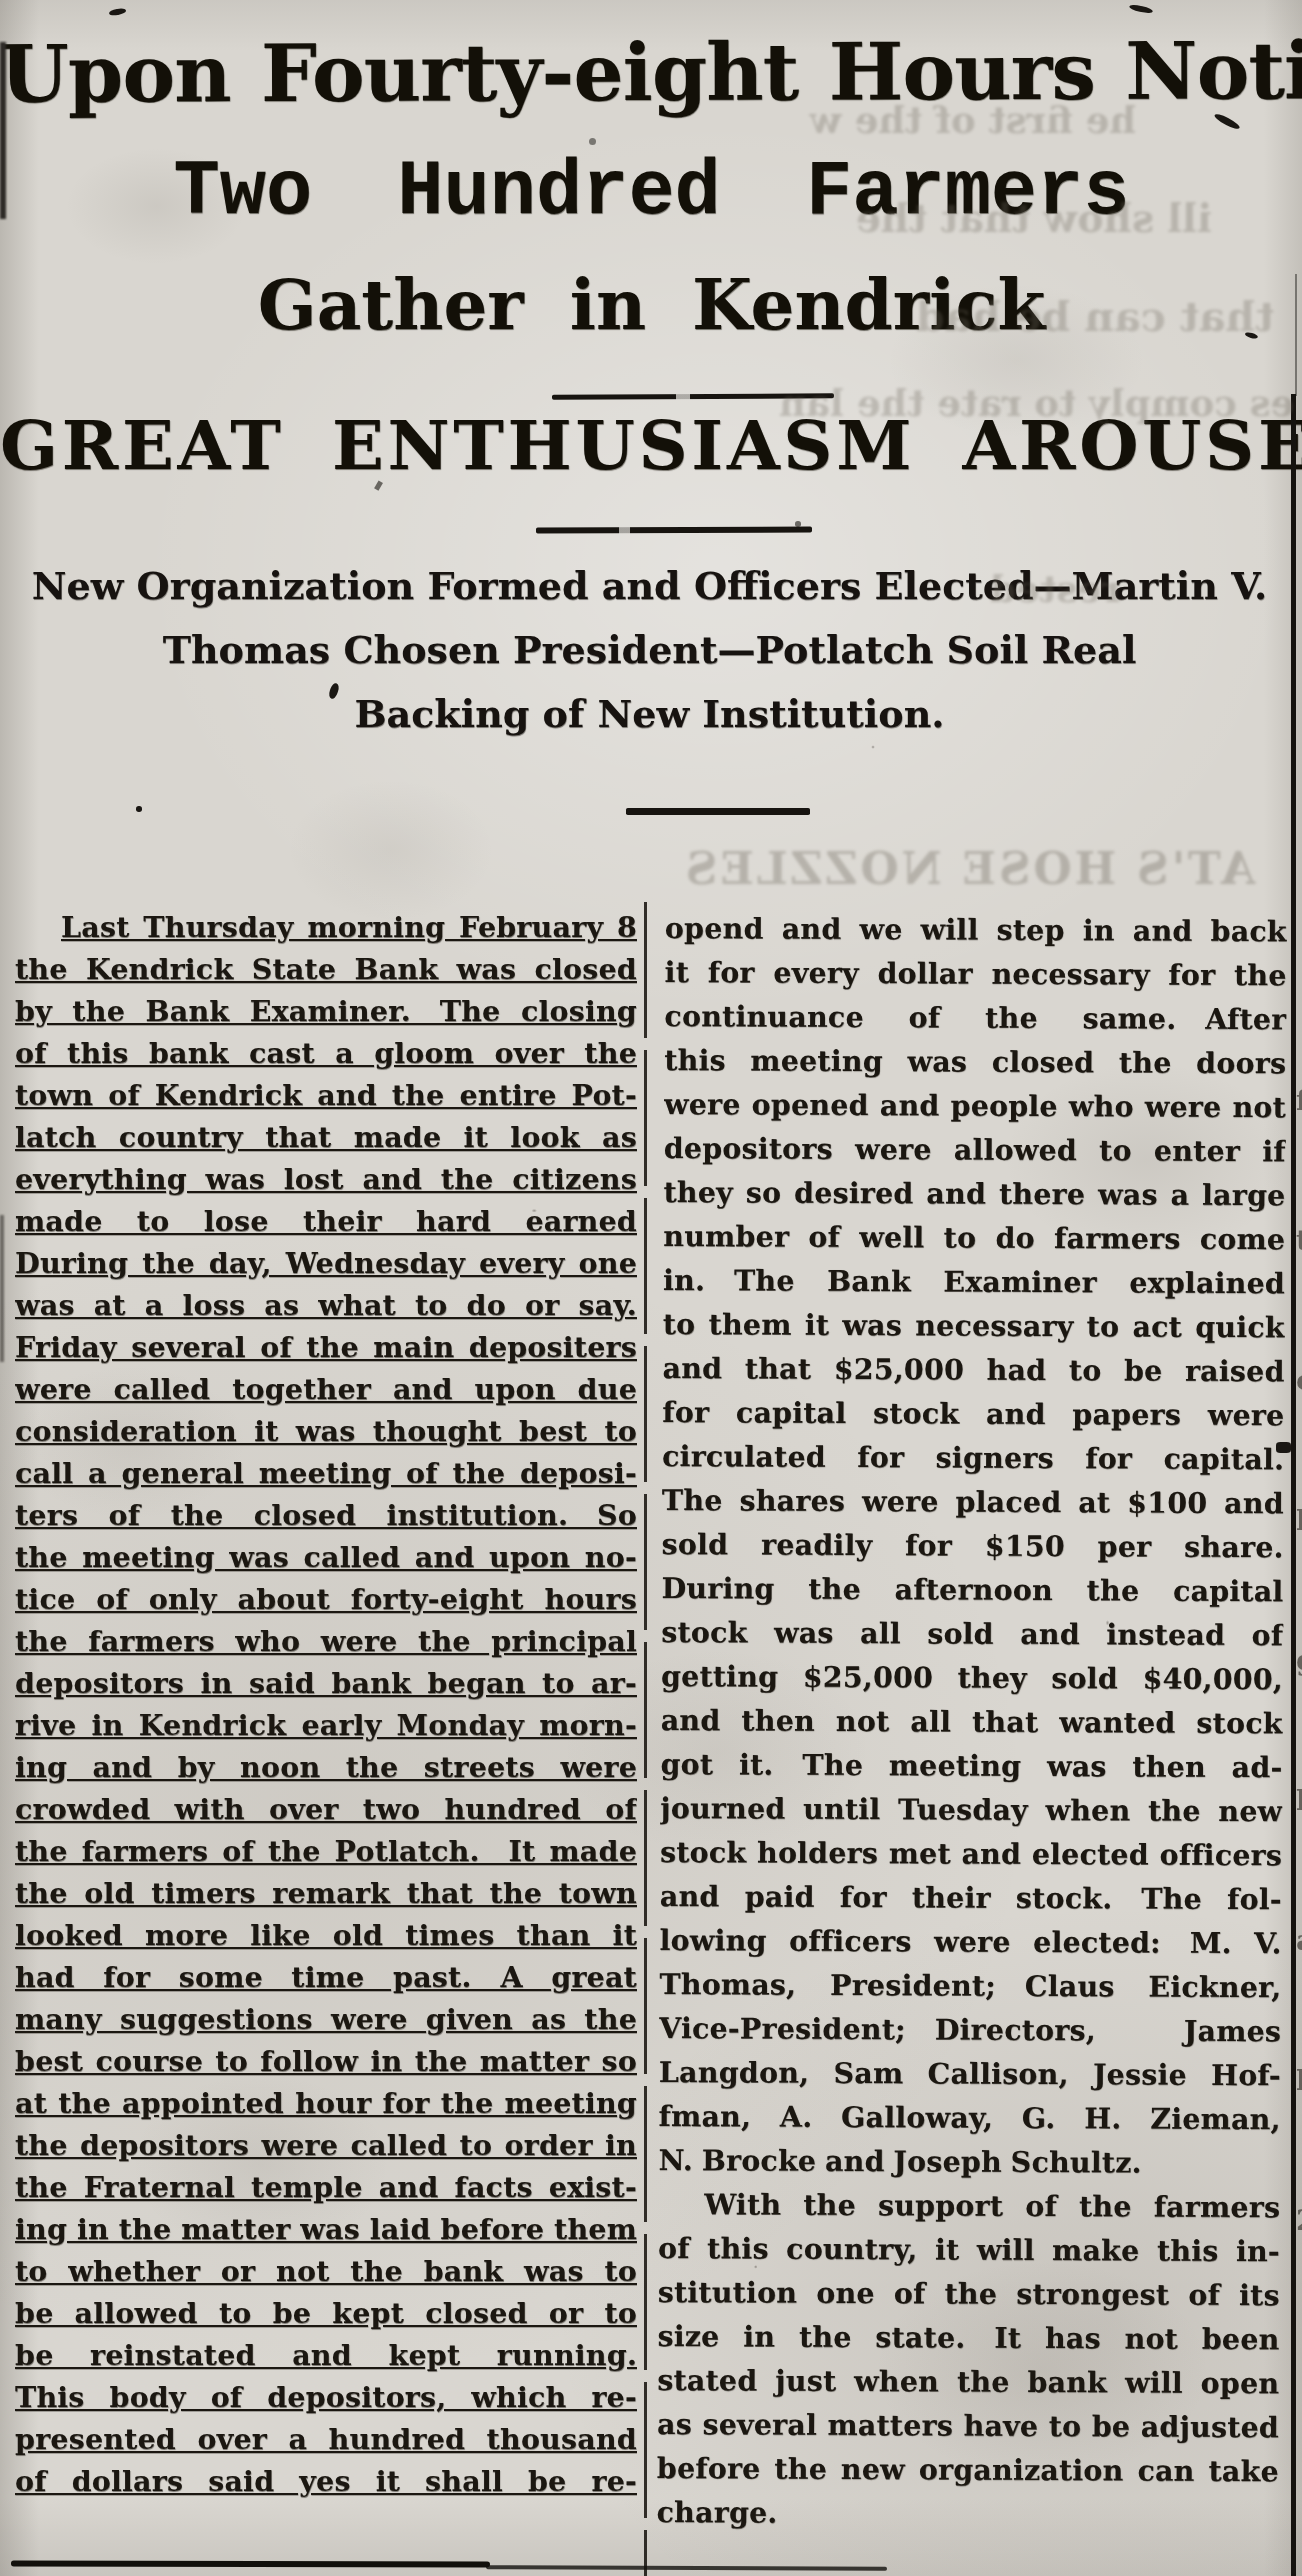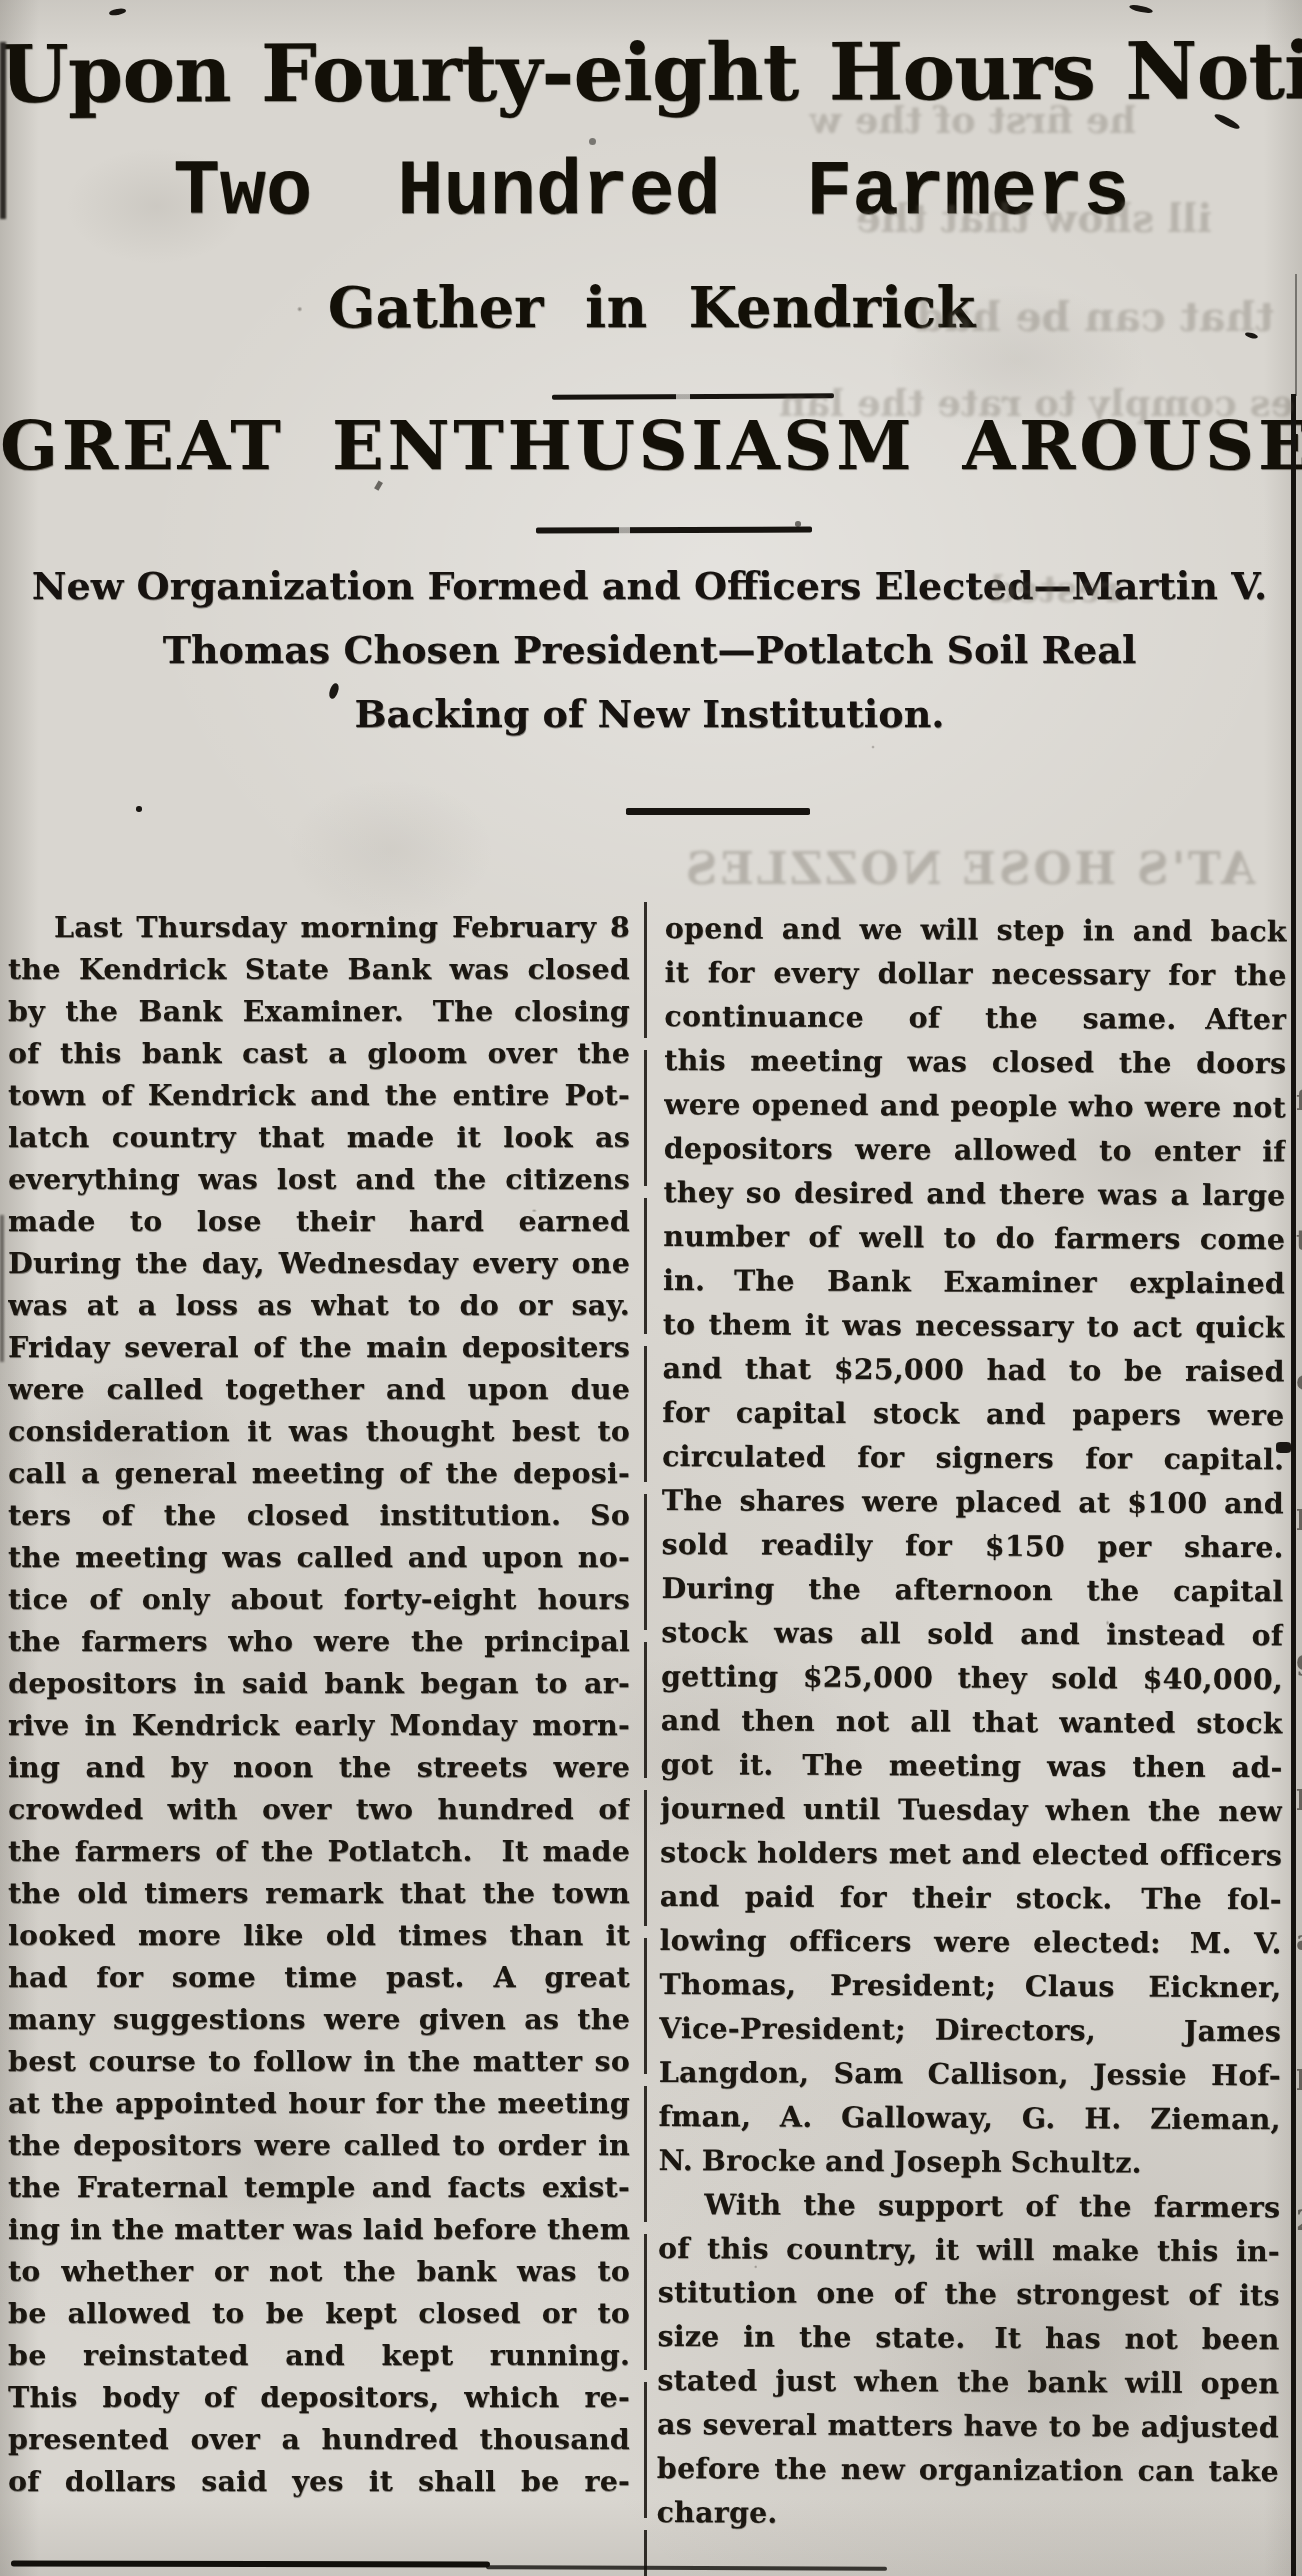--- a/index.html
+++ b/index.html
@@ -35,36 +35,36 @@
       radial-gradient(1.8px 1.8px at 67% 29%, rgba(50,45,38,.45), transparent),
       radial-gradient(2.8px 1.8px at 41% 47%, rgba(50,45,38,.4), transparent),
       radial-gradient(1.8px 2.8px at 85% 63%, rgba(50,45,38,.4), transparent),
       radial-gradient(2.8px 2.8px at 15% 72%, rgba(50,45,38,.4), transparent),
       radial-gradient(1.8px 1.8px at 58% 88%, rgba(50,45,38,.45), transparent);
   }
   .h-line{position:absolute;left:0;right:0;margin:0;text-align:center;font-weight:bold;color:#131008;
           text-shadow:0.5px 0.7px 0.9px rgba(19,16,8,.55);white-space:nowrap;}
   .h-l1{top:26px;font-size:79px;letter-spacing:-0.9px;word-spacing:3.7px;transform:rotate(-.15deg);}
   .h-l2{top:149px;font-size:77px;word-spacing:39px;font-family:Liberation Mono, monospace;}
-  .h-l3{top:274px;font-size:56px;word-spacing:22px;}
+  .h-l3{top:264px;font-size:69px;word-spacing:22px;}
   .subhead{position:absolute;left:0;right:0;top:405px;margin:0;text-align:center;font-weight:bold;
            font-size:68px;letter-spacing:3.7px;word-spacing:20px;color:#131008;white-space:nowrap;
            text-shadow:0.5px 0.7px 0.9px rgba(19,16,8,.5);}
   .deck{position:absolute;left:0;right:4px;top:554px;text-align:center;font-weight:bold;font-size:38px;
         line-height:64px;color:#171310;text-shadow:0.4px 0.6px 0.7px rgba(23,19,16,.5);}
   .divider{position:absolute;background:#171410;border-radius:1.8px;}
   .d1{top:394px;left:552px;width:282px;height:4.6px;transform:rotate(-.3deg);
       background:linear-gradient(90deg,#171410 0 44%,rgba(23,20,16,.25) 44% 49%,#171410 49% 100%);}
   .d2{top:527px;left:536px;width:276px;height:5.5px;transform:rotate(-.2deg);
       background:linear-gradient(90deg,#171410 0 30%,rgba(23,20,16,.3) 30% 34%,#171410 34% 100%);}
   .d3{top:808px;left:626px;width:184px;height:7.4px;}
   
   .col{position:absolute;top:906px;width:622px;font-size:28.5px;font-weight:700;letter-spacing:0.2px;
        word-spacing:-1.4px;color:#1b1711;text-shadow:0.4px 0.6px 0.7px rgba(27,23,17,.5);}
-  .col-left{left:8px;}
+  .col-left{left:15px;text-decoration:underline;}
   .col-right{left:665px;transform:rotate(.3deg);transform-origin:top left;}
   .line{height:42px;line-height:42px;overflow:hidden;text-align:justify;text-align-last:justify;}
   .col-right .line{height:44px;line-height:44px;}
   .line.indent{text-indent:46px;}
   .line.end{text-align-last:left;}
   
   .rule{position:absolute;}
   .gutter-rule{left:644px;top:902px;width:2.8px;height:1674px;opacity:.9;
       background:repeating-linear-gradient(180deg,#1e1a15 0 136px,rgba(30,26,21,0) 136px 148px);}
   .right-rule{left:1291px;top:394px;width:4.6px;height:2182px;background:#15130f;}

